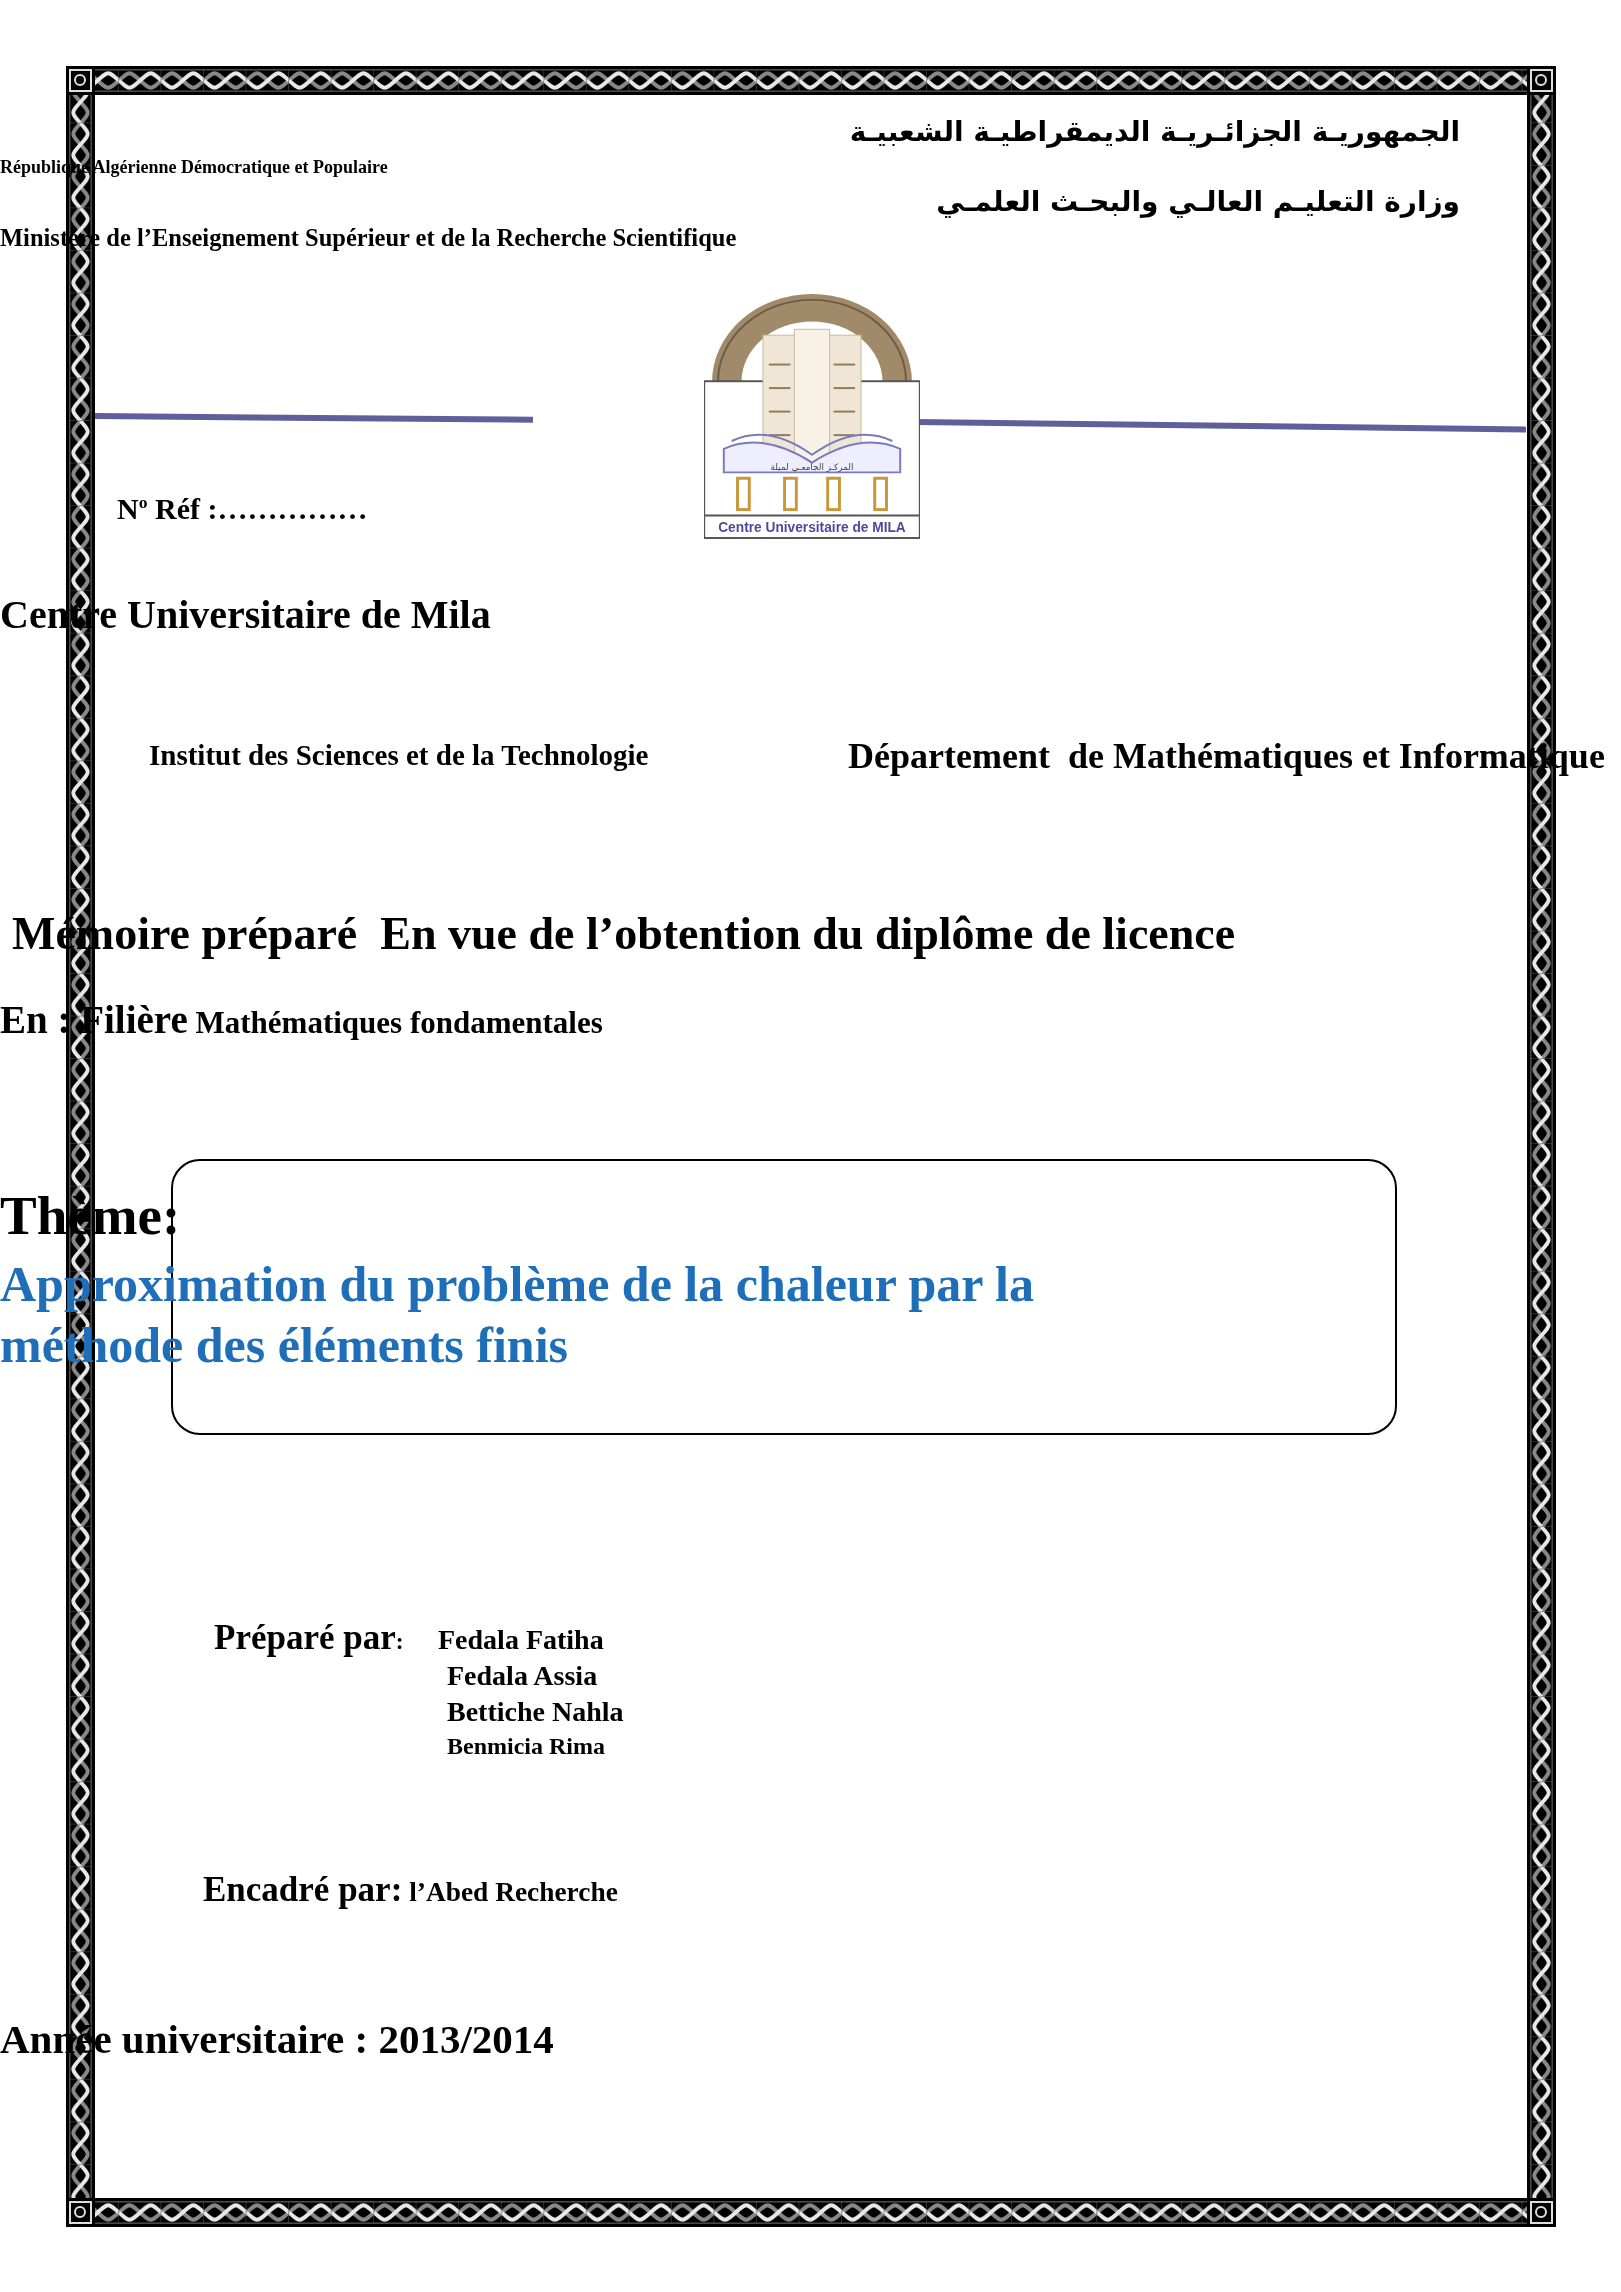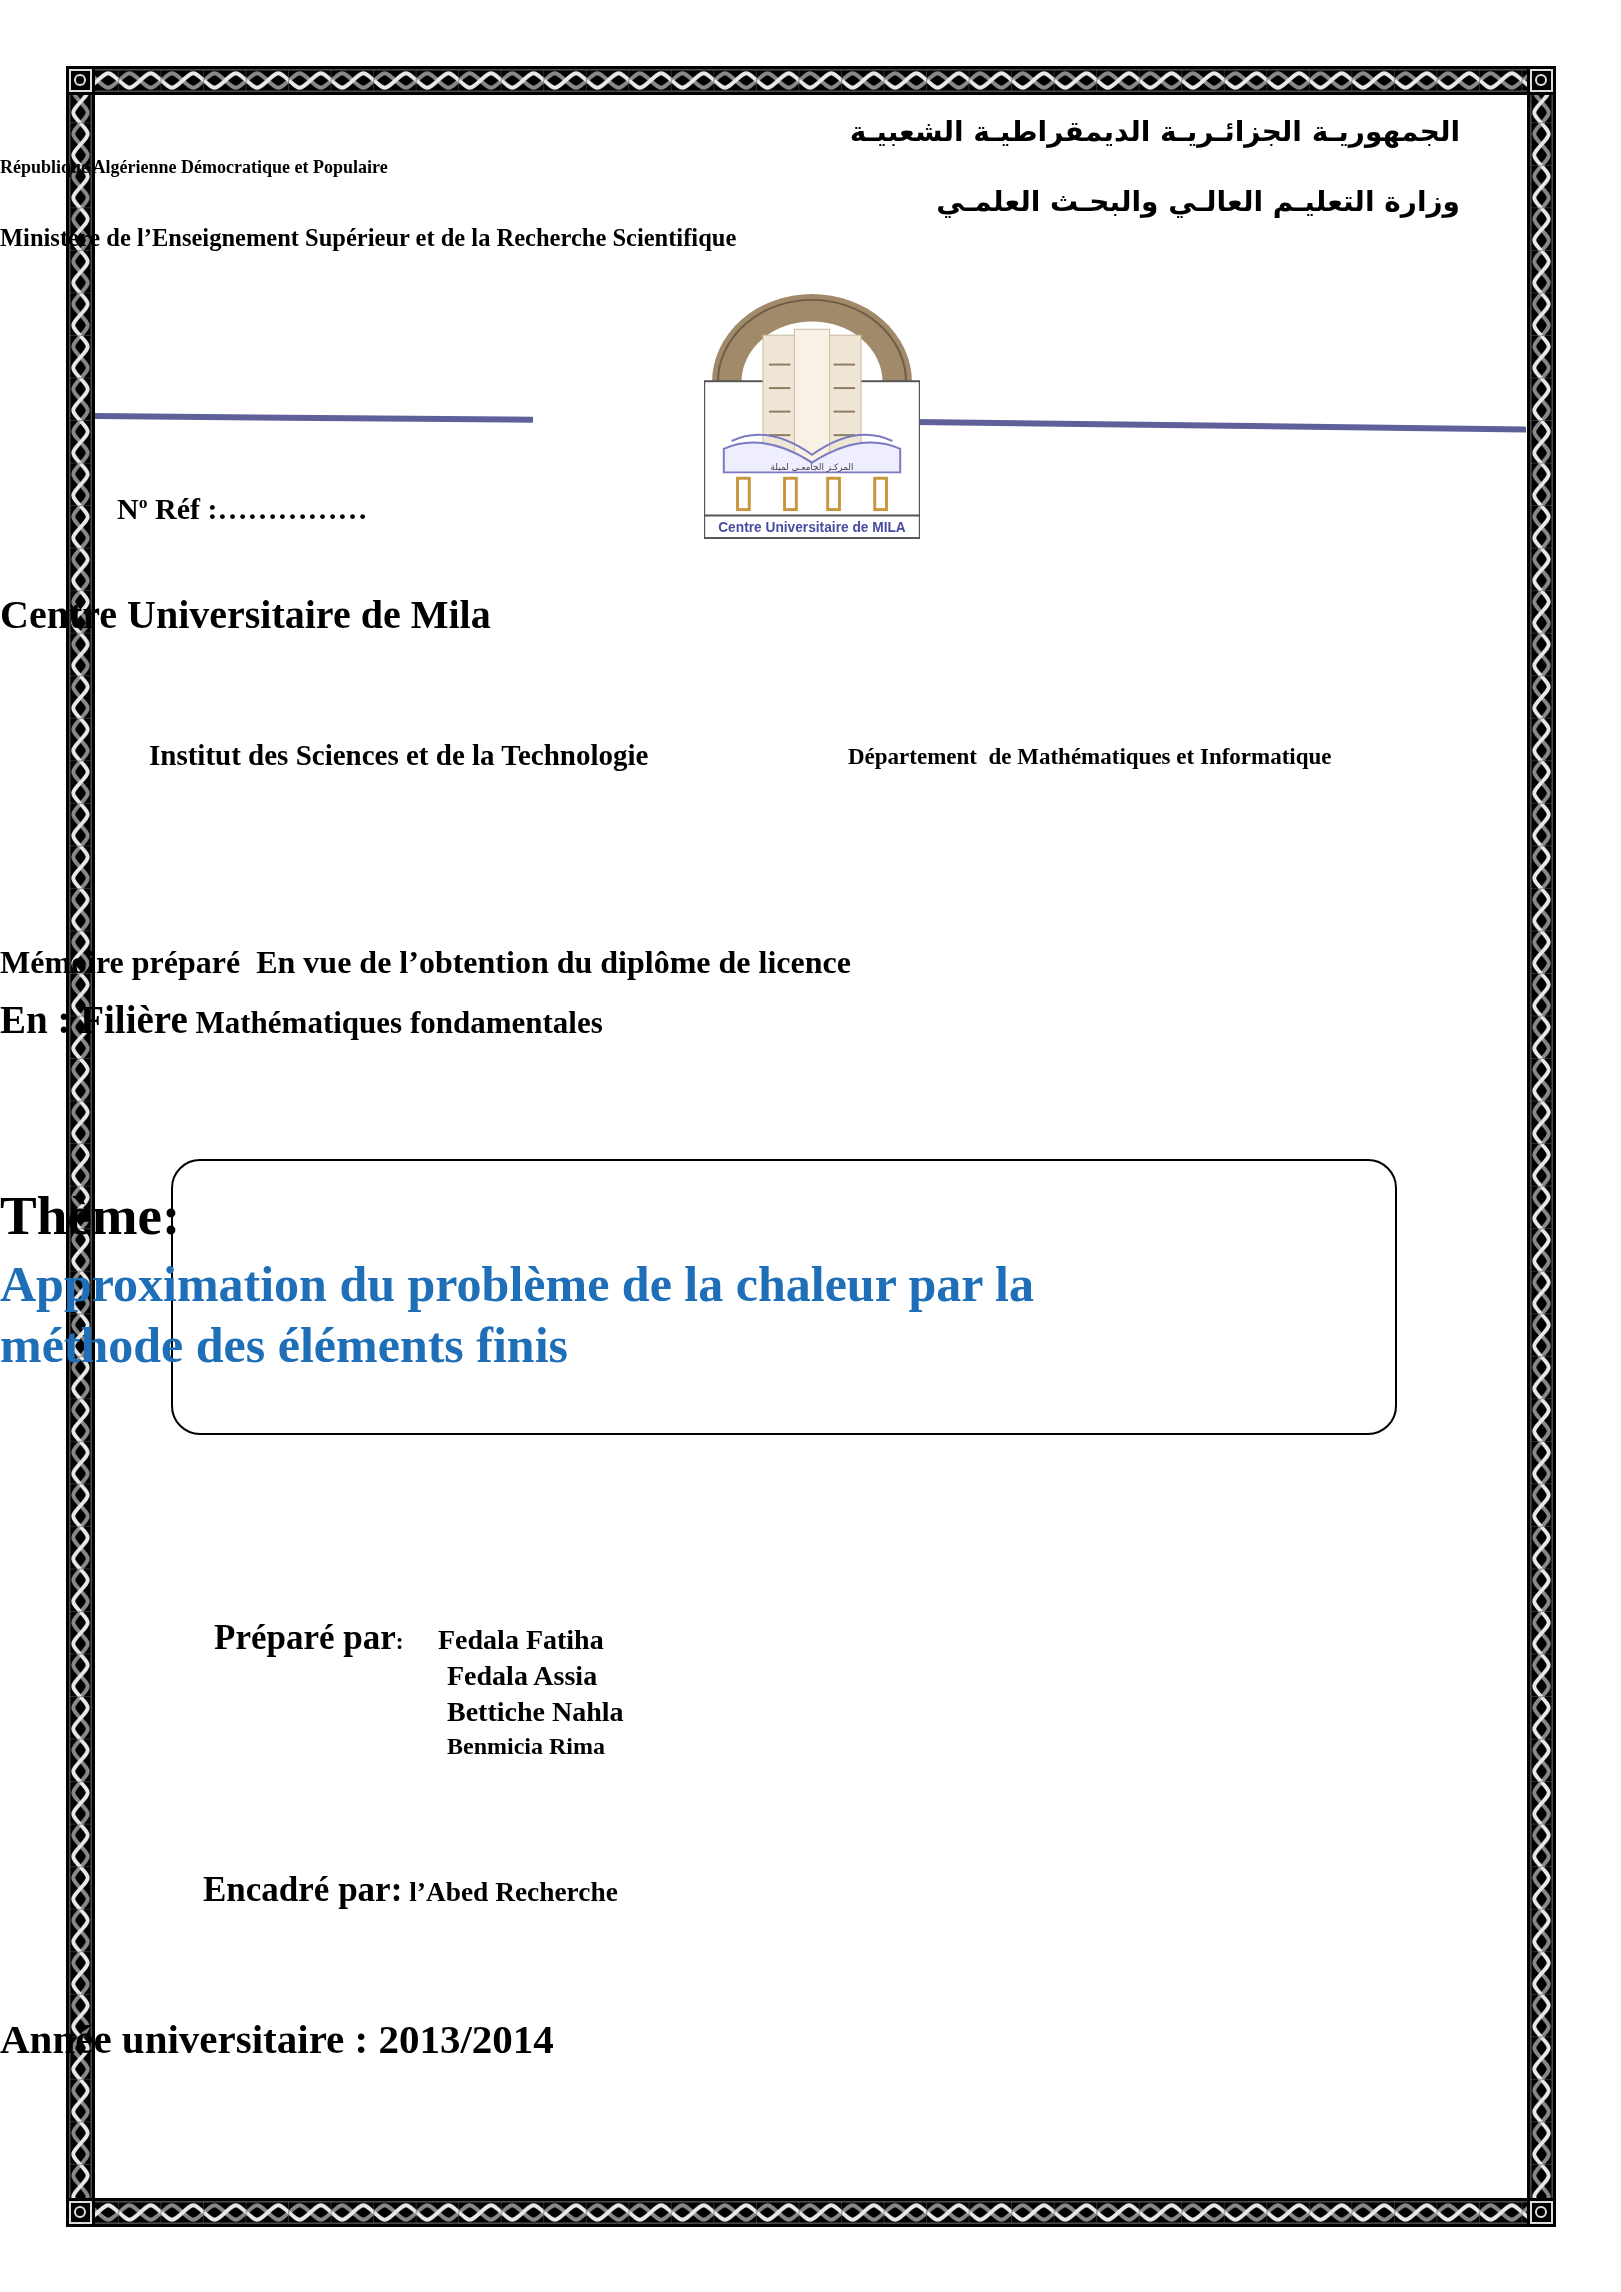--- a/index.html
+++ b/index.html
@@ -135,23 +135,23 @@
     <text x="110" y="243" font-size="14" text-anchor="middle" fill="#4a4aa0" font-weight="bold" font-family="Liberation Sans, sans-serif">Centre Universitaire de MILA</text>
   </svg>
 </div>
 
 <div class="abs b" style="left:117px;top:484px;font-size:30px;line-height:37px;">
   <span>N</span><sup style="font-size:17.6px;">o</sup><span> Réf :……………</span>
 </div>
 
 <div class="abs c b" style="top:591px;font-size:40px;line-height:47px;">Centre Universitaire de Mila</div>
 <div class="abs b" style="left:149px;top:738px;font-size:29px;line-height:35px;">Institut des Sciences et de la Technologie</div>
-<div class="abs b" style="left:848px;top:740px;font-size:23px;line-height:33px;white-space:pre;">Département  de Mathématiques et Informatique</div>
+<div class="abs b" style="left:848px;top:740px;font-size:36px;line-height:33px;white-space:pre;">Département  de Mathématiques et Informatique</div>
 
-<div class="abs c b" style="top:939px;font-size:32px;line-height:47px;white-space:pre;">Mémoire préparé  En vue de l’obtention du diplôme de licence</div>
+<div class="abs c b" style="top:910px;font-size:46px;line-height:47px;white-space:pre;padding-left:12px;">Mémoire préparé  En vue de l’obtention du diplôme de licence</div>
 <div class="abs c b" style="top:996px;line-height:47px;">
   <span style="font-size:39px;">En : Filière</span><span style="font-size:31px;"> Mathématiques fondamentales</span>
 </div>
 
 <div class="theme-box"></div>
 <div class="abs c b" style="top:1184px;font-size:55px;line-height:63px;">Thème:</div>
 <div class="abs c b" style="top:1255px;font-size:50px;line-height:59px;color:#1f6fb8;">Approximation du problème de la chaleur par la</div>
 <div class="abs c b" style="top:1316px;font-size:50px;line-height:59px;color:#1f6fb8;">méthode des éléments finis</div>
 
 <div class="abs b" style="left:214px;top:1617px;font-size:35px;line-height:41px;">

